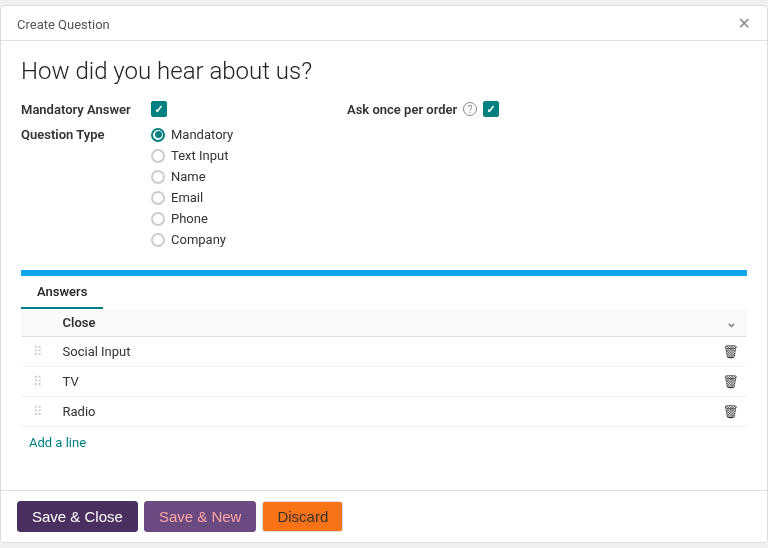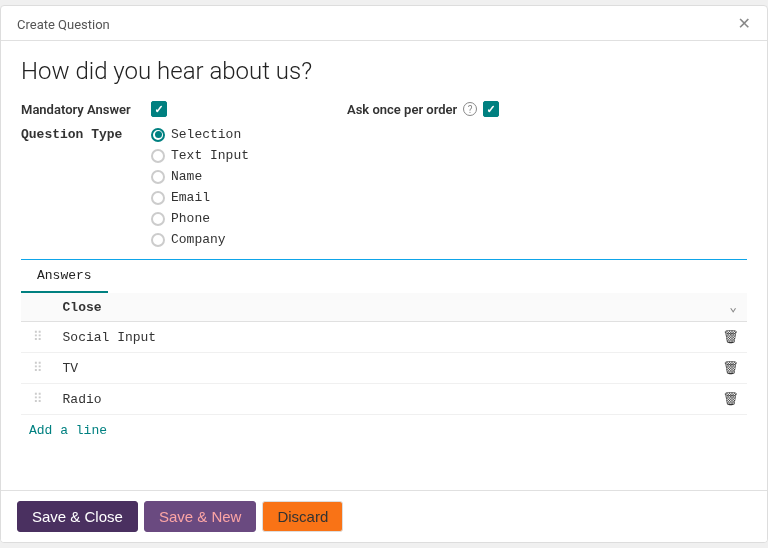--- a/index.html
+++ b/index.html
@@ -101,22 +101,21 @@
       cursor: pointer;
     }
     .top-fields {
       display: flex;
       align-items: center;
       margin-bottom: 10px;
     }
     .question-type-row {
       display: flex;
       align-items: flex-start;
-      margin-bottom: 12px;
-      font-family: Liberation Mono, monospace;
+      margin-bottom: 23px;
     }
     .radio-options {
       display: flex;
       flex-direction: column;
       gap: 6px;
     }
     .radio-option {
       display: flex;
       align-items: center;
       gap: 6px;
@@ -139,22 +138,21 @@
     }
     .radio-circle.selected::after {
       content: '';
       width: 7px;
       height: 7px;
       border-radius: 50%;
       background: #008080;
     }
     .tabs-section {
       margin-top: 8px;
-      border-top: 1px solid #0ea5e9;
-      font-family: Liberation Mono, monospace;
+      border-top: 6px solid #0ea5e9;
     }
     .tabs-bar {
       display: flex;
     }
     .tab {
       padding: 8px 16px;
       font-size: 13px;
       cursor: pointer;
       color: #555;
       border-bottom: 2px solid transparent;
@@ -266,21 +264,21 @@
         <span class="checkbox-custom"></span>
       </div>
     </div>
 
     <div class="question-type-row">
       <span class="field-label">Question Type</span>
       <div class="radio-options">
 
       <div class="radio-option">
             <span class="radio-circle selected"></span>
-            <span>Selection</span>
+            <span>Mandatory</span>
           </div>
           <div class="radio-option">
             <span class="radio-circle"></span>
             <span>Text Input</span>
           </div>
           <div class="radio-option">
             <span class="radio-circle"></span>
             <span>Name</span>
           </div>
           <div class="radio-option">

